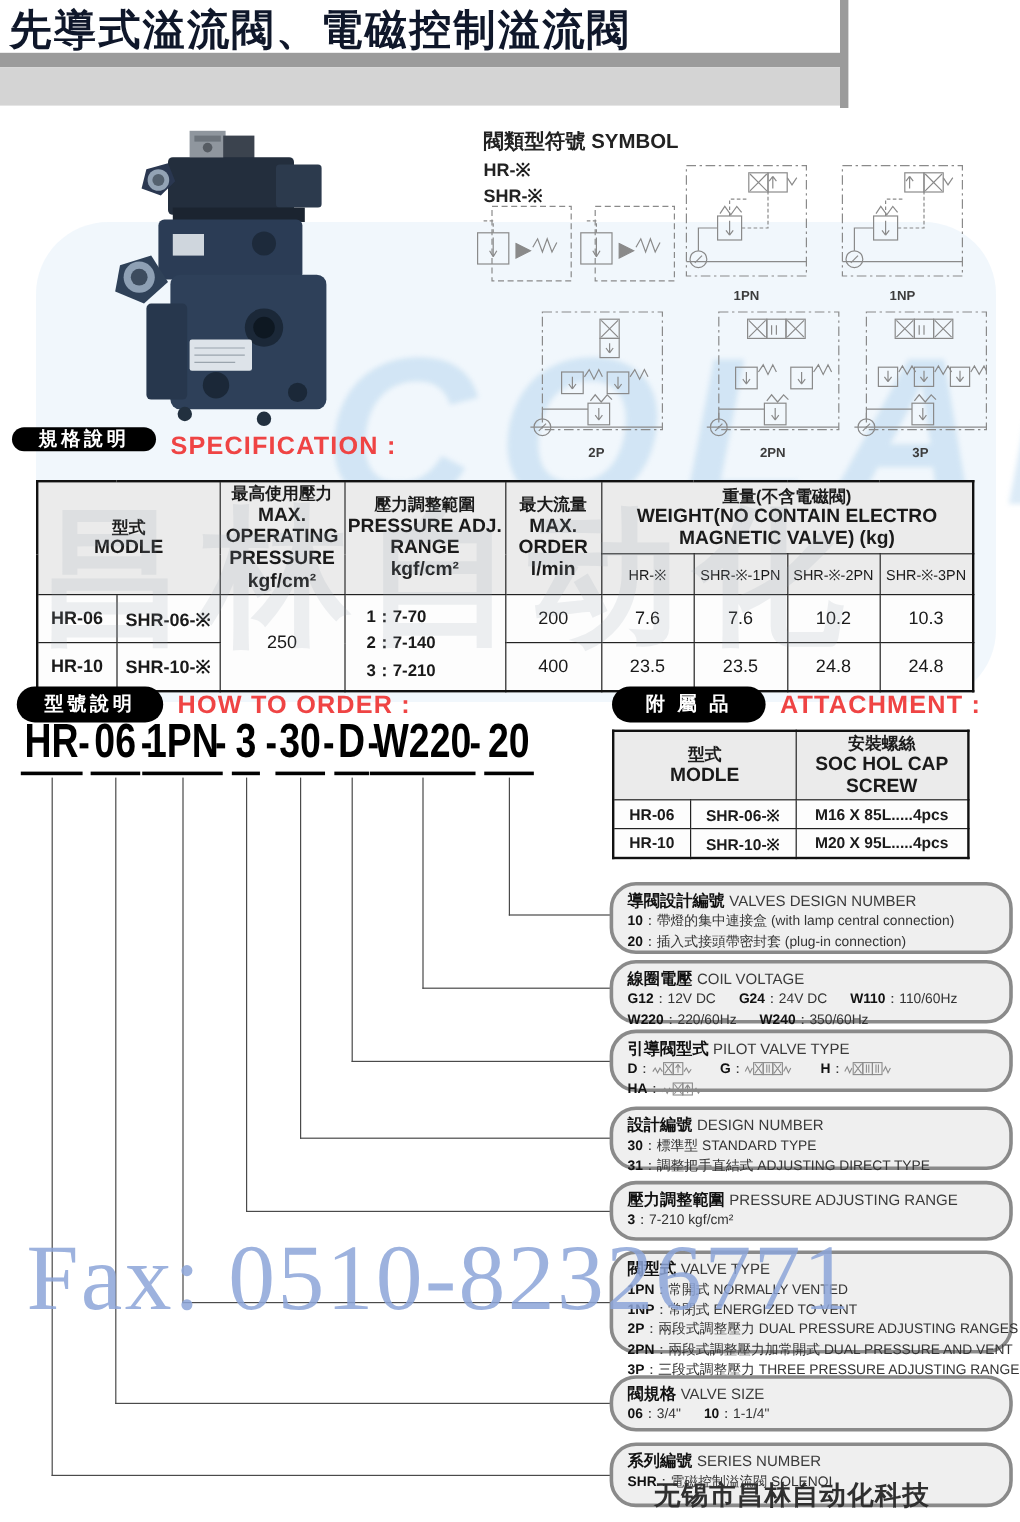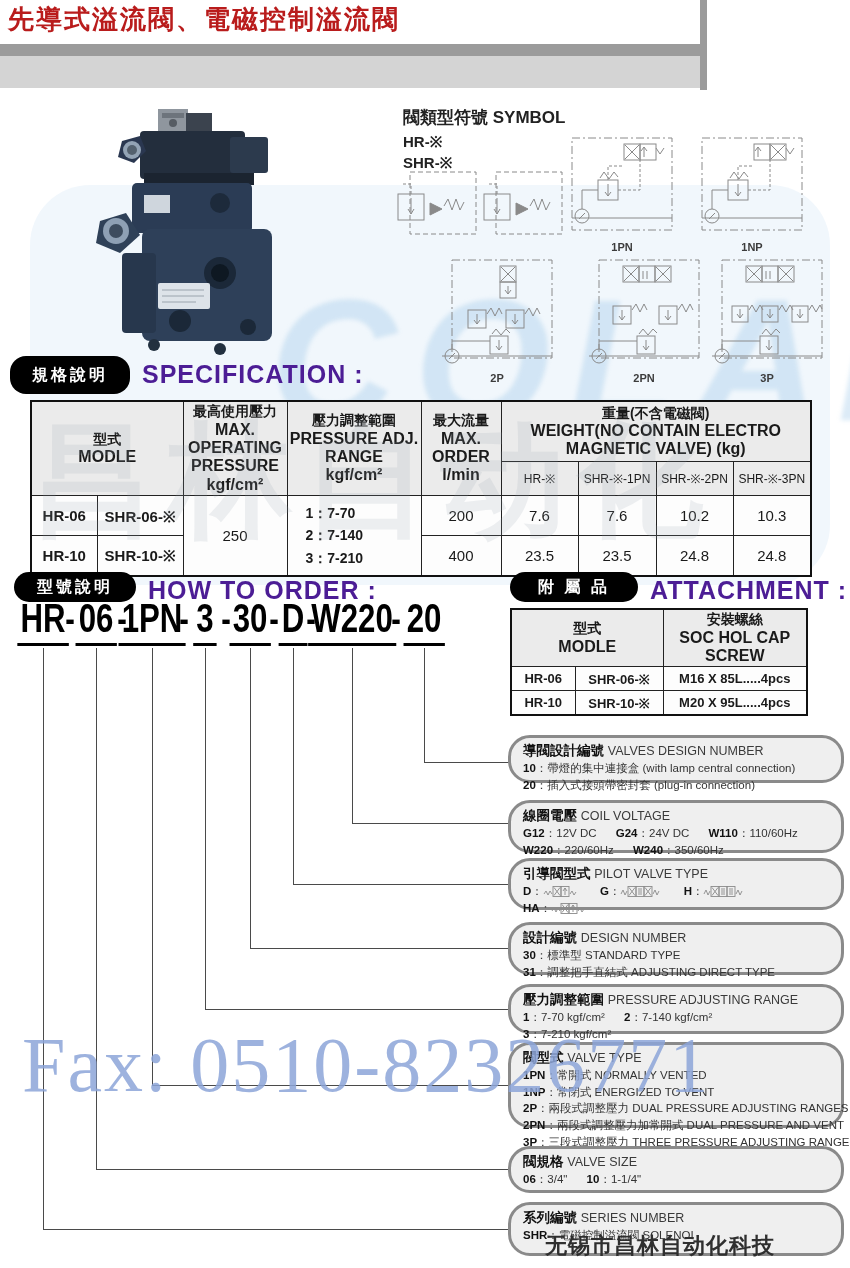--- a/index.html
+++ b/index.html
@@ -1,22 +1,22 @@
 <!DOCTYPE html>
 <html><head>
 <meta charset="utf-8">
 <style>
   html,body{margin:0;padding:0;background:#fff;}
   #page{position:relative;width:850px;height:1268px;background:#ffffff;overflow:hidden;
         font-family:"Liberation Sans",sans-serif;color:#111;}
   .abs{position:absolute;}
 
   
-  .title-zh{left:8px;top:2px;width:692px;height:42px;font-size:26px;font-weight:bold;
-            letter-spacing:2px;color:#b91c1c;white-space:nowrap;}
+  .title-zh{left:8px;top:2px;width:692px;height:42px;font-size:35px;font-weight:bold;
+            letter-spacing:2px;color:#0f172a;white-space:nowrap;}
   .strip-mid{left:0;top:44px;width:706px;height:12px;background:#9b9b9b;}
   .title-en-bar{left:0;top:56px;width:706px;height:32px;background:#d4d4d4;}
   .title-en{left:10px;top:59px;font-size:20px;font-weight:bold;color:#0a0a0a;white-space:nowrap;}
   .strip-right{left:700px;top:0;width:7px;height:90px;background:#9b9b9b;}
 
   
   .wm-blob{left:30px;top:185px;width:800px;height:400px;background:rgba(165,205,238,0.16);
            border-radius:60px;z-index:0;}
   .wm-logo{left:270px;top:260px;font-size:175px;font-weight:bold;font-style:italic;
            color:rgba(140,190,228,0.30);letter-spacing:18px;z-index:0;filter:blur(2px);white-space:nowrap;}
@@ -34,21 +34,21 @@
   .sym-model1{left:403px;top:131px;font-size:15px;font-weight:bold;color:#222;}
   .sym-model2{left:403px;top:152px;font-size:15px;font-weight:bold;color:#222;}
   .diag{z-index:1;}
   .diag svg{display:block;}
   .diag-label{position:absolute;bottom:0;left:50%;transform:translateX(-50%);
               font-size:11px;font-weight:bold;color:#3c3c3c;}
 
   
   .badge{background:#000;color:#fff;font-weight:bold;font-size:16px;border-radius:16px;
          display:flex;align-items:center;justify-content:center;letter-spacing:3px;z-index:2;}
-  .sec-head{font-size:25px;font-weight:bold;color:#4c1d95;letter-spacing:1px;z-index:2;}
+  .sec-head{font-size:21px;font-weight:bold;color:#ef4444;letter-spacing:1px;z-index:2;}
 
   
   table{border-collapse:collapse;table-layout:fixed;z-index:2;position:absolute;background:#fff;}
   .spec-table{left:30px;top:400px;width:780px;border:2px solid #111;}
   .spec-table th,.spec-table td{border:1px solid #222;text-align:center;vertical-align:middle;
       padding:1px 2px;overflow:hidden;}
   .spec-table th{background:#ebebeb;}
   .spec-table td{font-size:15px;color:#1a1a1a;background:#fdfdfd;}
   .zh{font-size:14px;font-weight:bold;color:#1a1a1a;line-height:1.25;}
   .en{font-size:16px;font-weight:bold;color:#1a1a1a;line-height:1.15;}
@@ -250,21 +250,21 @@
       <path d="M61 88 v10 M61 98 l-3 -4 M61 98 l3 -4"></path>
       <circle cx="14" cy="104" r="7"></circle>
         <path d="M11 107 l6 -6"></path>
       <path d="M14 97 v-8 h38 M4 104 h110"></path>
     </svg>
     <span class="diag-label">3P</span>
   </div>
 
   <div class="abs wm-outline">昌林自动化</div>
 
-  <div class="abs badge" style="left:10px;top:356px;width:120px;height:38px;">規格說明</div>
+  <div class="abs badge" style="left:10px;top:356px;width:120px;height:20px;">規格說明</div>
   <div class="abs sec-head" style="left:142px;top:360px;">SPECIFICATION :</div>
 
   <table class="spec-table">
     <colgroup>
       <col style="width:66px">
         <col style="width:86px">
         <col style="width:104px">
         <col style="width:134px">
       <col style="width:80px">
         <col style="width:77px">
@@ -385,21 +385,21 @@
       <td>M16 X 85L.....4pcs</td>
     </tr>
     <tr style="height:24px;">
       <td>HR-10</td>
       <td>SHR-10-※</td>
       <td>M20 X 95L.....4pcs</td>
     </tr>
   </tbody>
     </table>
 
-  <div class="obox" style="top:735px;height:48px;">
+  <div class="obox" style="top:735px;height:60px;">
     <div class="obox-title"><b>導閥設計編號</b> <span>VALVES DESIGN NUMBER</span></div>
     <div class="obox-line"><b>10</b><span>：帶燈的集中連接盒 (with lamp central connection)</span></div>
     <div class="obox-line"><b>20</b><span>：插入式接頭帶密封套 (plug-in connection)</span></div>
   </div>
 
   <div class="obox" style="top:800px;height:53px;">
     <div class="obox-title"><b>線圈電壓</b> <span>COIL VOLTAGE</span></div>
     <div class="obox-line">
       <span class="pair"><b>G12</b><span>：12V DC</span></span>
       <span class="pair"><b>G24</b><span>：24V DC</span></span>
@@ -454,24 +454,20 @@
   </div>
 
   <div class="obox" style="top:922px;height:53px;">
     <div class="obox-title"><b>設計編號</b> <span>DESIGN NUMBER</span></div>
     <div class="obox-line"><b>30</b><span>：標準型 STANDARD TYPE</span></div>
     <div class="obox-line"><b>31</b><span>：調整把手直結式 ADJUSTING DIRECT TYPE</span></div>
   </div>
 
   <div class="obox" style="top:984px;height:50px;">
     <div class="obox-title"><b>壓力調整範圍</b> <span>PRESSURE ADJUSTING RANGE</span></div>
-    <div class="obox-line">
-      <span class="pair"><b>1</b><span>：7-70 kgf/cm²</span></span>
-      <span class="pair"><b>2</b><span>：7-140 kgf/cm²</span></span>
-    </div>
     <div class="obox-line"><b>3</b><span>：7-210 kgf/cm²</span></div>
   </div>
 
   <div class="obox" style="top:1042px;height:86px;">
     <div class="obox-title"><b>閥型式</b> <span>VALVE TYPE</span></div>
     <div class="obox-line"><b>1PN</b><span>：常開式 NORMALLY VENTED</span></div>
     <div class="obox-line"><b>1NP</b><span>：常閉式 ENERGIZED TO VENT</span></div>
     <div class="obox-line"><b>2P</b><span>：兩段式調整壓力 DUAL PRESSURE ADJUSTING RANGES</span></div>
     <div class="obox-line"><b>2PN</b><span>：兩段式調整壓力加常開式 DUAL PRESSURE AND VENT</span></div>
     <div class="obox-line"><b>3P</b><span>：三段式調整壓力 THREE PRESSURE ADJUSTING RANGES</span></div>

